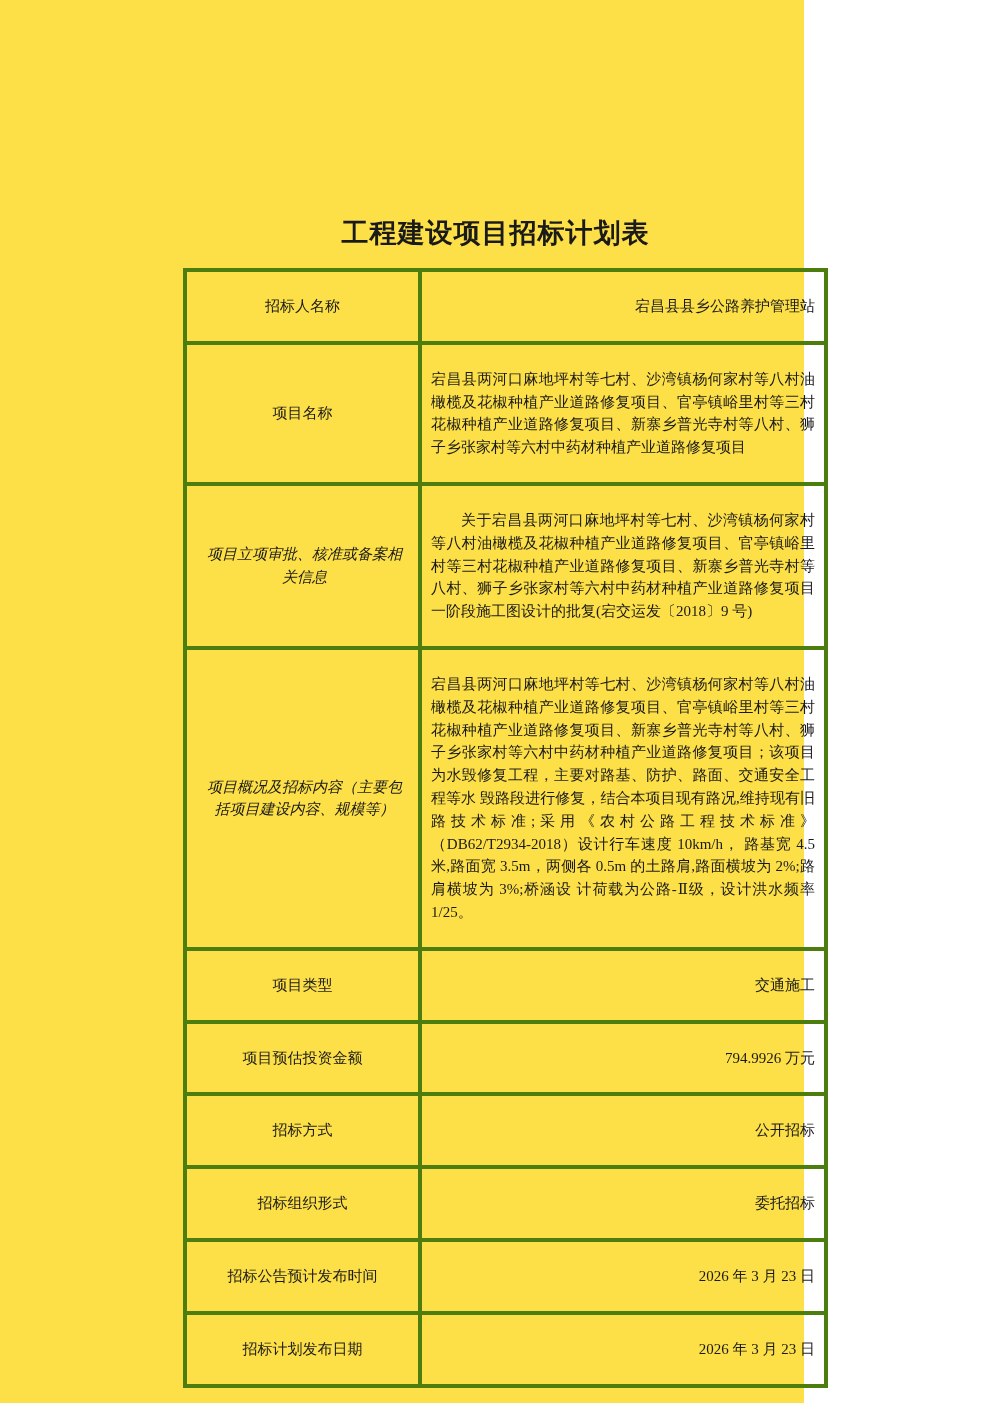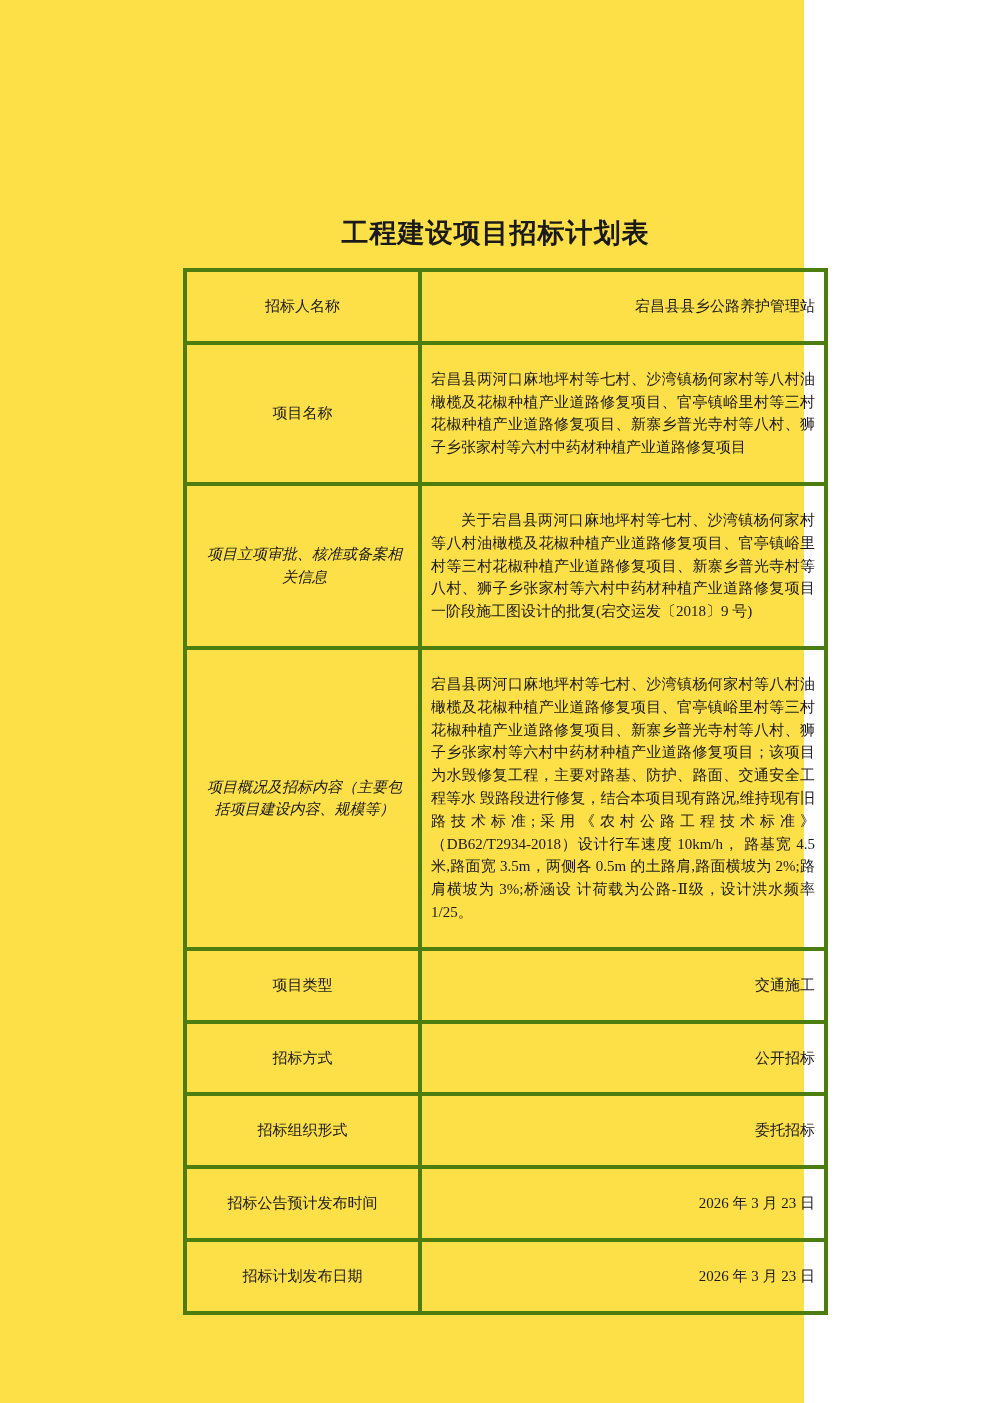--- a/index.html
+++ b/index.html
@@ -100,20 +100,24 @@
       </tr>
       <tr>
         <td class="label multi">项目概况及招标内容（主要包括项目建设内容、规模等）</td>
         <td class="value-block">宕昌县两河口麻地坪村等七村、沙湾镇杨何家村等八村油橄榄及花椒种植产业道路修复项目、官亭镇峪里村等三村花椒种植产业道路修复项目、新寨乡普光寺村等八村、狮子乡张家村等六村中药材种植产业道路修复项目；该项目为水毁修复工程，主要对路基、防护、路面、交通安全工程等水 毁路段进行修复，结合本项目现有路况,维持现有旧路技术标准;采用《农村公路工程技术标准》（DB62/T2934-2018）设计行车速度 10km/h， 路基宽 4.5 米,路面宽 3.5m，两侧各 0.5m 的土路肩,路面横坡为 2%;路肩横坡为 3%;桥涵设 计荷载为公路-Ⅱ级，设计洪水频率 1/25。</td>
       </tr>
       <tr>
         <td class="label">项目类型</td>
         <td class="value-center">交通施工</td>
       </tr>
       <tr>
+        <td class="label">项目预估投资金额</td>
+        <td class="value-center num">794.9926 万元</td>
+      </tr>
+      <tr>
         <td class="label">招标方式</td>
         <td class="value-center">公开招标</td>
       </tr>
       <tr>
         <td class="label">招标组织形式</td>
         <td class="value-center">委托招标</td>
       </tr>
       <tr>
         <td class="label">招标公告预计发布时间</td>
         <td class="value-center num">2026 年 3 月 23 日</td>

